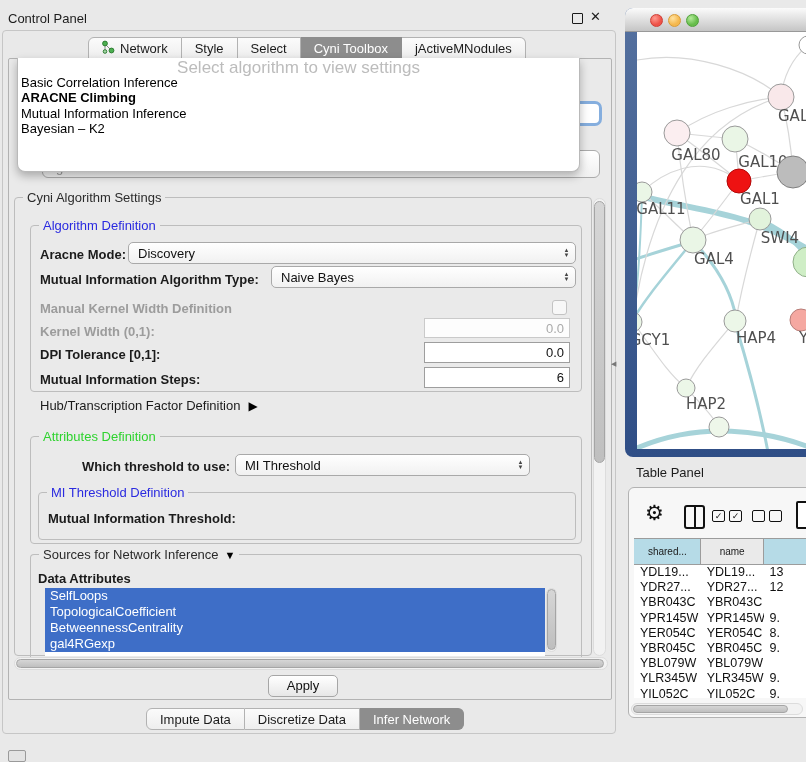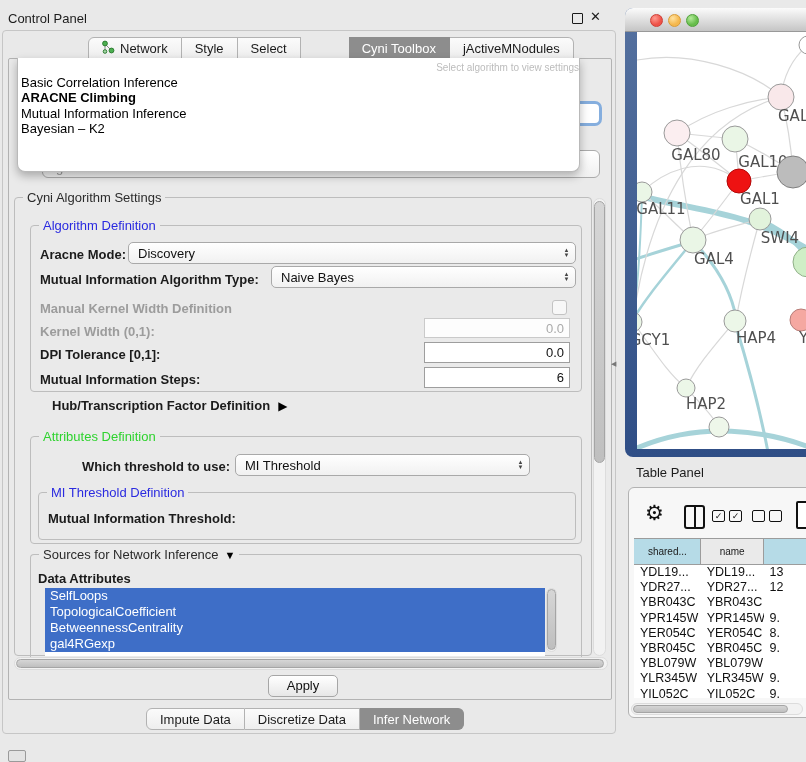--- a/index.html
+++ b/index.html
@@ -14,34 +14,34 @@
   #cp-float { left:572px; top:13px; width:11px; height:11px; border:1.5px solid #1a1a1a; border-radius:1px; background:transparent; }
   #cp-close { left:590px; top:9px; font-size:13px; font-weight:bold; color:#1a1a1a; }
   #cp-outer { left:2px; top:30px; width:614px; height:704px; border:1px solid #c6c6c6; border-radius:4px; background:#e9e9e9; }
 
   #top-tabs { left:88px; top:37px; height:22px; display:flex; z-index:5; }
   .tab { height:22px; padding:0 13px; display:flex; align-items:center; gap:5px;
          background:linear-gradient(#fbfbfb,#eeeeee); border:1px solid #b2b2b2; border-left:none;
          font-size:13px; color:#1b1b1b; }
   .tab:first-child { border-left:1px solid #b2b2b2; border-radius:6px 0 0 0; }
   .tab:last-child { border-radius:0 6px 0 0; }
-  .tab.sel { background:#8d8d8d; color:#ffffff; border-color:#8d8d8d;margin-left:48px; }
+  .tab.sel { background:#8d8d8d; color:#ffffff; border-color:#8d8d8d; }
 
   #cp-main { left:8px; top:58px; width:604px; height:642px; border:1px solid #b3b3b3; border-radius:2px; background:#eaeaea; }
 
   
   #combo-sliver { left:556px; top:101px; width:46px; height:25px; border:3px solid #85aede; border-radius:7px; background:#fff; }
   
   #gal-combo { left:42px; top:150px; width:558px; height:28px; border:1px solid #ababab; border-radius:6px; background:linear-gradient(#ffffff,#f0f0f0); }
   #gal-combo .val { position:absolute; left:13px; top:9px; font-size:13px; color:#9a9a9a; }
 
   
   #algo-dd { left:17px; top:58px; width:563px; height:114px; background:#ffffff; border:1px solid #b9b9b9; border-top:none;
              border-radius:0 0 8px 8px; box-shadow:0 4px 10px rgba(0,0,0,.28); z-index:20; overflow:hidden; padding-top:2px; }
-  #algo-ph { text-align:right; font-size:10px; color:#bcbcbc; height:15px; line-height:15px; }
+  #algo-ph { text-align:center; font-size:17px; color:#bcbcbc; height:15px; line-height:15px; }
   .algo-item { font-size:13px; color:#000; height:15.3px; line-height:15.3px; padding-left:3px; white-space:nowrap; }
   .algo-item.sel { font-weight:bold; }
 
   
   .group { position:absolute; border:1px solid #bdbdbd; border-radius:4px; }
   .gtitle { position:absolute; top:-8px; left:8px; background:#eaeaea; padding:0 4px; font-size:13px; white-space:nowrap; }
   .t-black { color:#2b2b2b; } .t-blue { color:#2a2ae0; } .t-green { color:#2ed32e; }
 
   #grp-settings { left:14px; top:197px; width:578px; height:459px; }
   #grp-algo { left:30px; top:225px; width:552px; height:167px; }
@@ -58,21 +58,21 @@
   .combo .cval { padding-left:9px; flex:1; }
   .combo .stepper { width:17px; display:flex; flex-direction:column; align-items:center; justify-content:center; line-height:5px; color:#444; }
   .combo .stepper span { font-size:6px; height:5px; }
 
   .field { position:absolute; border:1px solid #9e9e9e; background:#fff; font-size:13px; color:#111;
            text-align:right; padding:0 5px; font-family:"Liberation Sans",sans-serif; }
   .field:disabled, .field.dis { color:#ababab; border-color:#cacaca; background:#fdfdfd; }
 
   #chk-kernel { left:552px; top:300px; width:15px; height:15px; border:1px solid #c3c3c3; border-radius:3px; background:#f7f7f7; }
 
-  #hub-row { left:52px; top:398px; font-size:13px; color:#1b1b1b;font-weight:bold; }
+  #hub-row { left:40px; top:398px; font-size:13px; color:#1b1b1b; }
   #hub-row .arr { font-size:12px; color:#000; margin-left:8px; }
   #src-title-arr { font-size:11px; color:#000; margin-left:6px; }
 
   #attr-list { left:45px; top:588px; width:500px; height:68px; background:#fff; overflow:hidden; }
   .attr-item { background:#3e6ec7; color:#fff; font-size:13px; height:16px; line-height:16px; padding-left:5px; }
 
   
   .sb-track { position:absolute; background:#f2f2f2; border:1px solid #dcdcdc; border-radius:7px; }
   .sb-thumb { position:absolute; background:linear-gradient(#d6d6d6,#bfbfbf); border:1px solid #a5a5a5; border-radius:6px; }
   #attr-vsb { left:546px; top:588px; width:11px; height:64px; }

